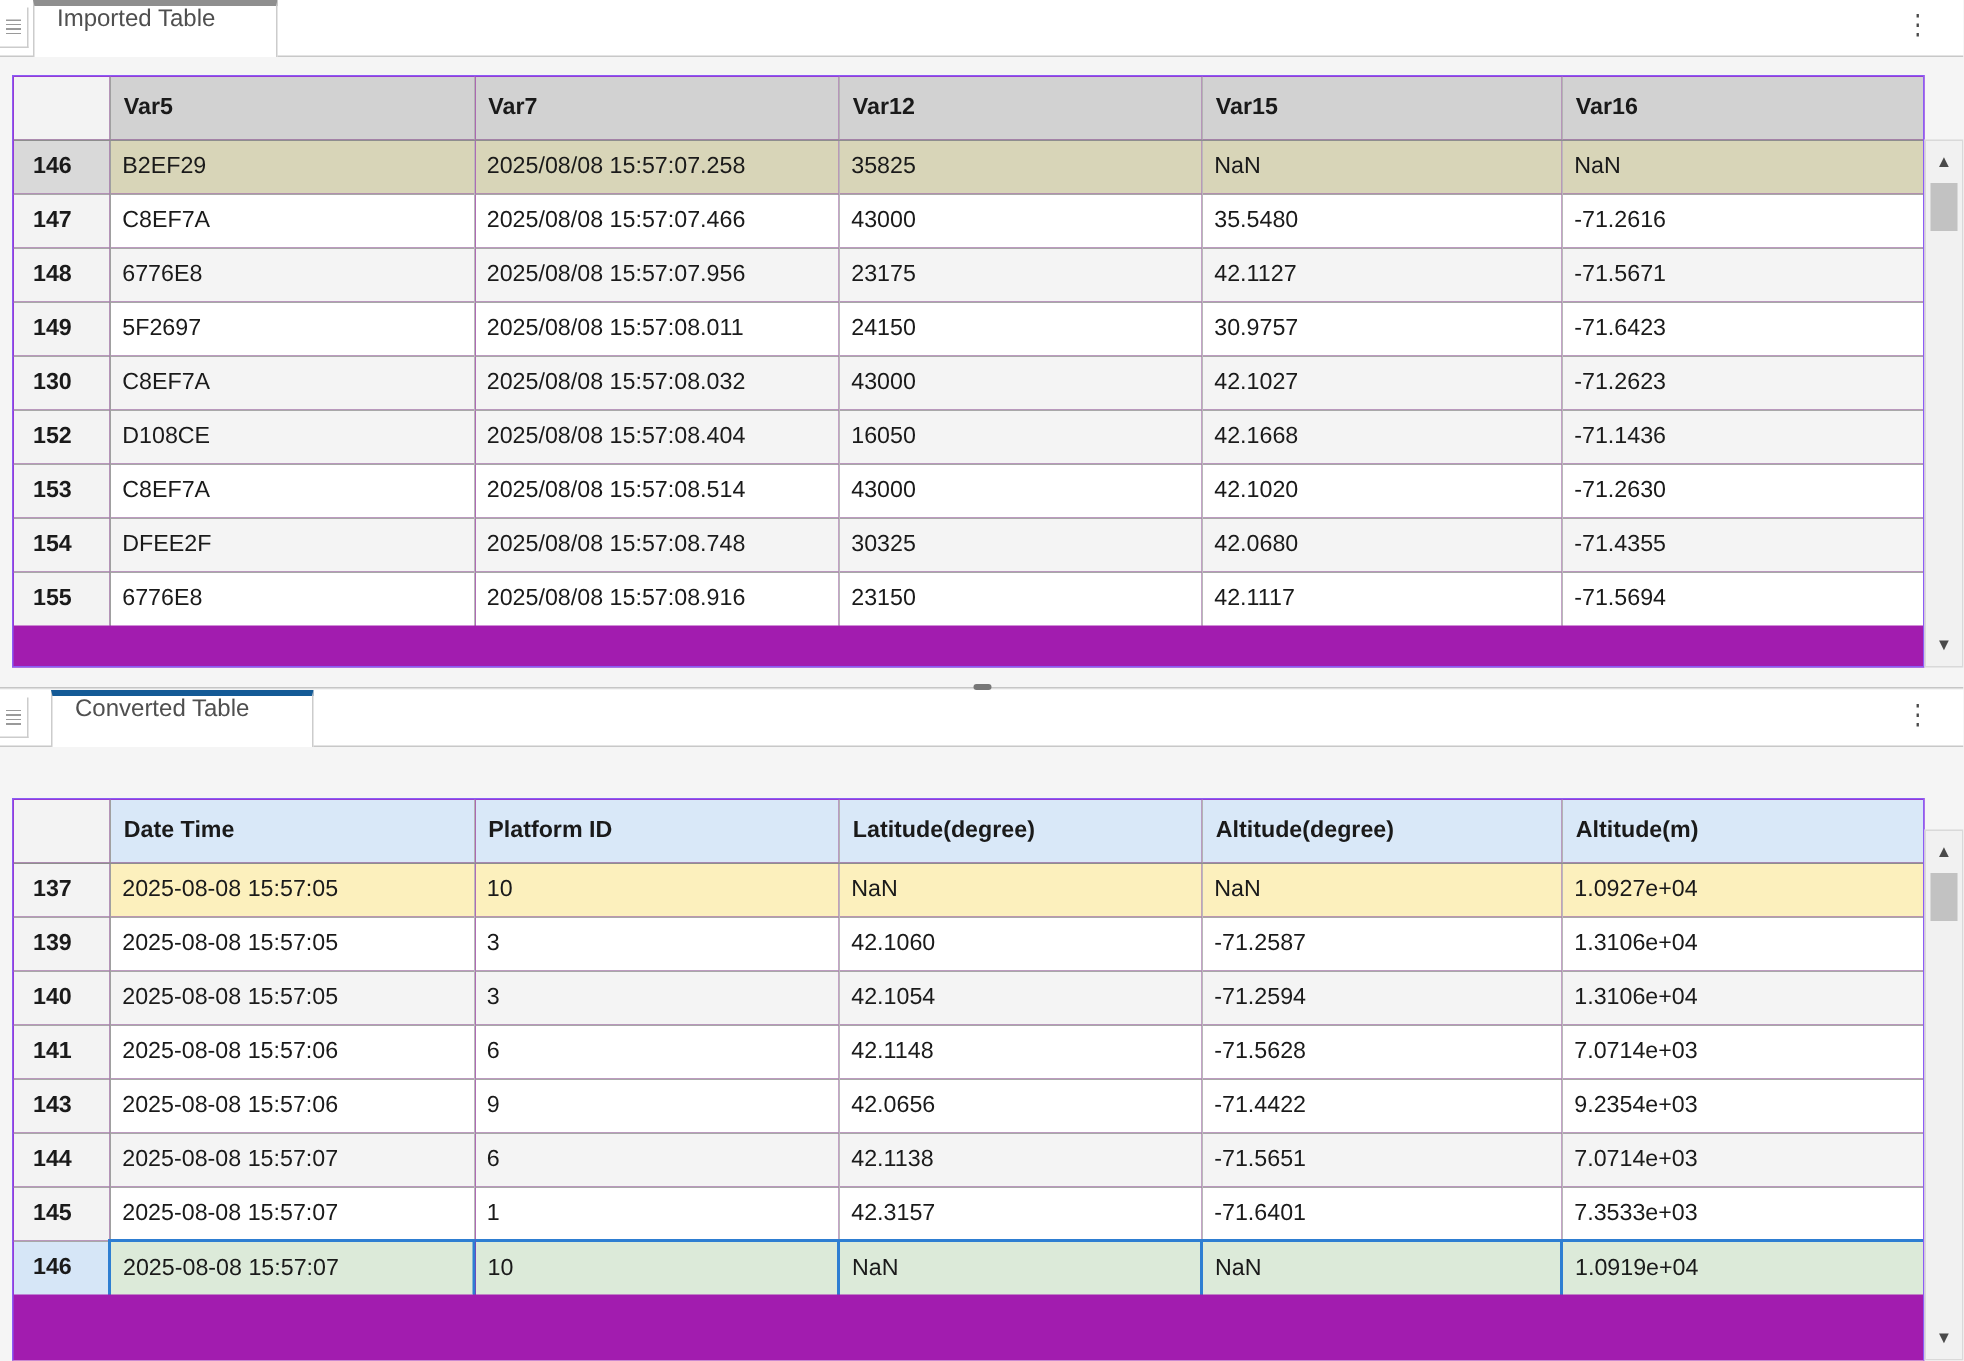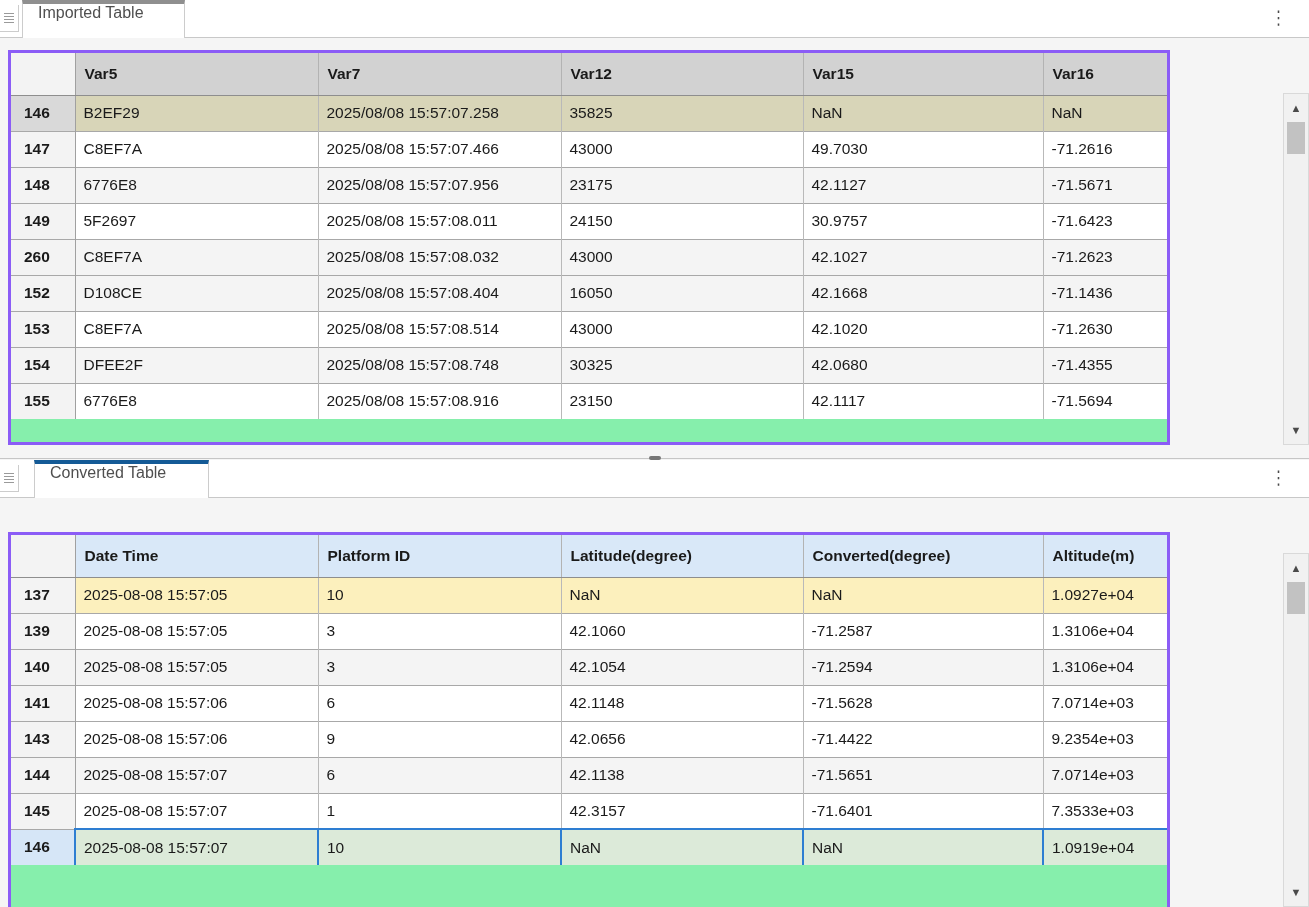--- a/index.html
+++ b/index.html
@@ -47,22 +47,22 @@
   .menu-dots{
     position:absolute;right:24px;top:7px;width:14px;height:24px;
     font-size:15px;color:#4a4a4a;text-align:center;line-height:22px;
     cursor:pointer;transform:scaleY(1.25);
   }
   
   .splitter{position:absolute;left:0;top:458px;width:1309px;height:1px;background:#c6c6c6;}
   .splitter-handle{position:absolute;left:649px;top:456px;width:12px;height:4px;background:#777;border-radius:2px;cursor:row-resize;}
   
   .tablewrap{
-    position:absolute;left:8px;width:1162px;overflow:hidden;background:#86efac;
-    border:3px solid #8b5cf6;
+    position:absolute;left:8px;width:1275px;overflow:hidden;background:#a21caf;
+    border:1px solid #8b5cf6;
   }
   #table1wrap{top:50px;height:395px;}
   #table2wrap{top:532px;height:397px;}
   table{border-collapse:collapse;table-layout:fixed;width:1273px;}
   th,td{overflow:hidden;white-space:nowrap;}
   th{
     height:42px;font-size:15.5px;font-weight:bold;text-align:left;
     padding:0 0 0 9px;border-right:1px solid #b3b3b3;border-bottom:1px solid #8e8e8e;
   }
   #t1 th{background:var(--hdr1_bg);}
@@ -142,41 +142,41 @@
           <td class="data">2025/08/08 15:57:07.258</td>
           <td class="data">35825</td>
           <td class="data">NaN</td>
           <td class="data">NaN</td>
         </tr>
         <tr class="odd">
           <td class="rownum">147</td>
           <td class="data">C8EF7A</td>
           <td class="data">2025/08/08 15:57:07.466</td>
           <td class="data">43000</td>
-          <td class="data">49.7030</td>
+          <td class="data">35.5480</td>
           <td class="data">-71.2616</td>
         </tr>
         <tr class="even">
           <td class="rownum">148</td>
           <td class="data">6776E8</td>
           <td class="data">2025/08/08 15:57:07.956</td>
           <td class="data">23175</td>
           <td class="data">42.1127</td>
           <td class="data">-71.5671</td>
         </tr>
         <tr class="odd">
           <td class="rownum">149</td>
           <td class="data">5F2697</td>
           <td class="data">2025/08/08 15:57:08.011</td>
           <td class="data">24150</td>
           <td class="data">30.9757</td>
           <td class="data">-71.6423</td>
         </tr>
         <tr class="even">
-          <td class="rownum">260</td>
+          <td class="rownum">130</td>
           <td class="data">C8EF7A</td>
           <td class="data">2025/08/08 15:57:08.032</td>
           <td class="data">43000</td>
           <td class="data">42.1027</td>
           <td class="data">-71.2623</td>
         </tr>
         <tr class="even">
           <td class="rownum">152</td>
           <td class="data">D108CE</td>
           <td class="data">2025/08/08 15:57:08.404</td>
@@ -240,21 +240,21 @@
         <col style="width: 242px;">
         <col style="width: 240px;">
         <col style="width: 243px;">
       </colgroup>
       <thead>
         <tr>
           <th class="corner"></th>
           <th>Date Time</th>
           <th>Platform ID</th>
           <th>Latitude(degree)</th>
-          <th>Converted(degree)</th>
+          <th>Altitude(degree)</th>
           <th>Altitude(m)</th>
         </tr>
       </thead>
       <tbody>
         <tr class="odd hl-yellow">
           <td class="rownum">137</td>
           <td class="data">2025-08-08 15:57:05</td>
           <td class="data">10</td>
           <td class="data">NaN</td>
           <td class="data">NaN</td>

